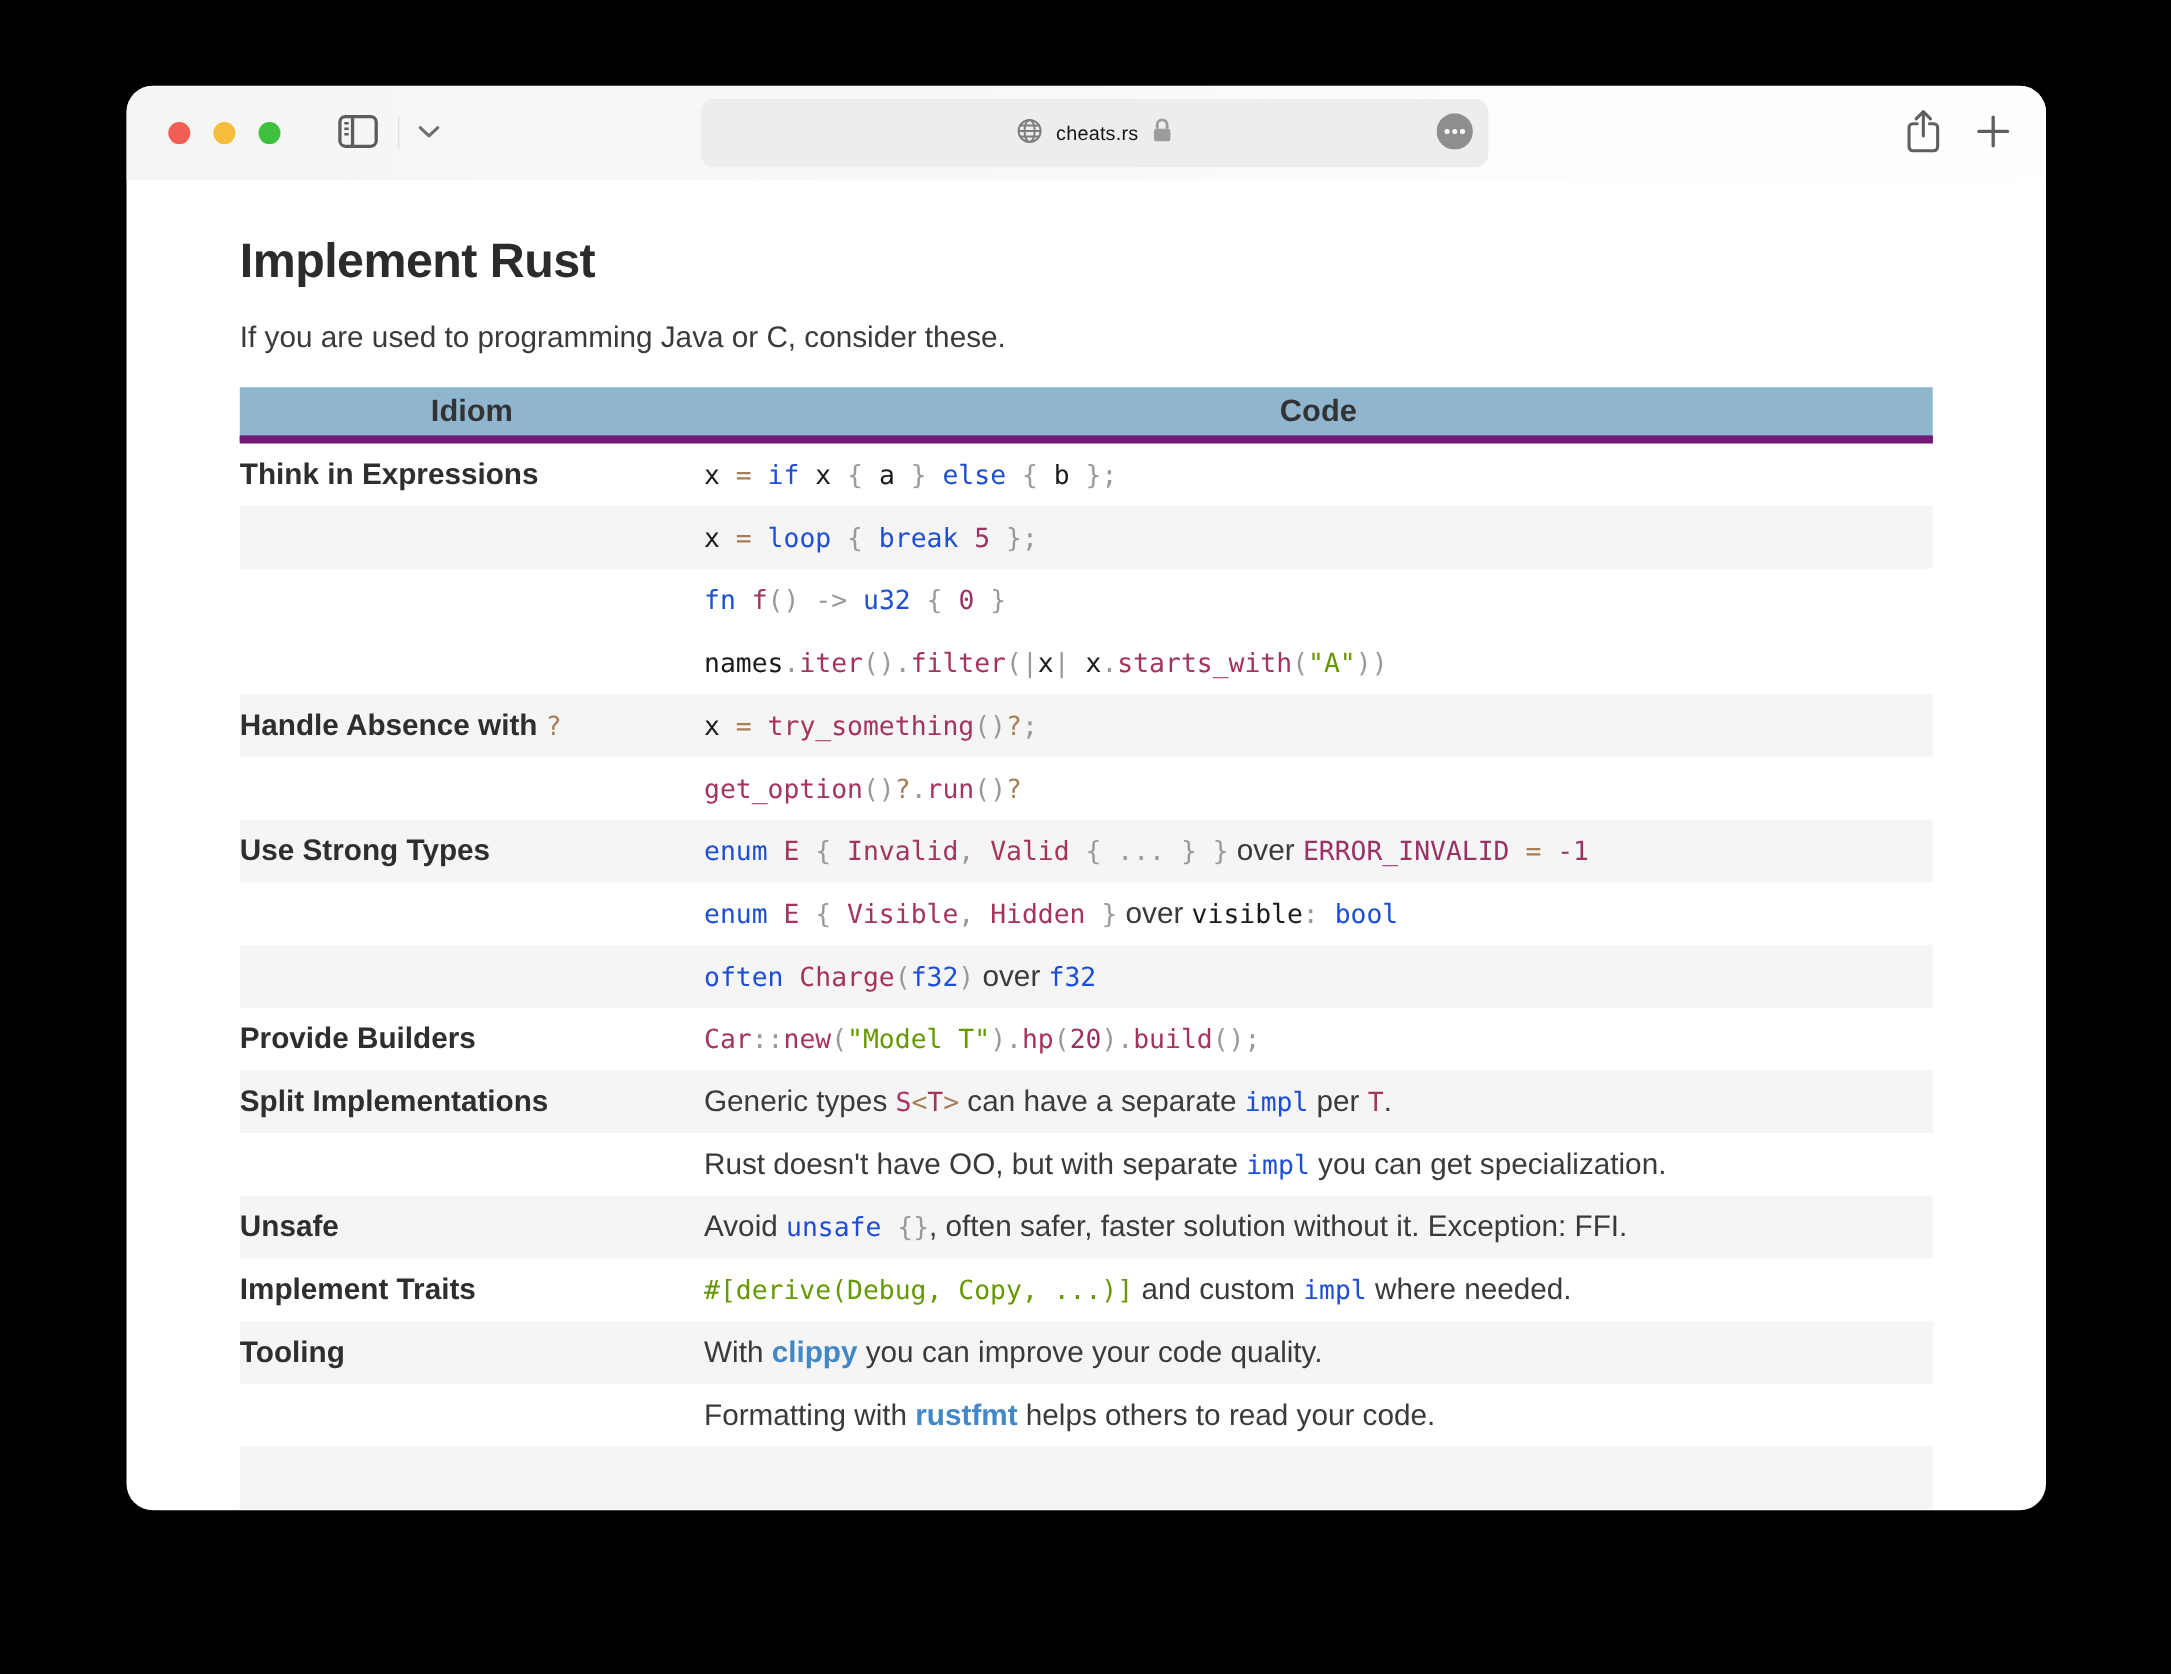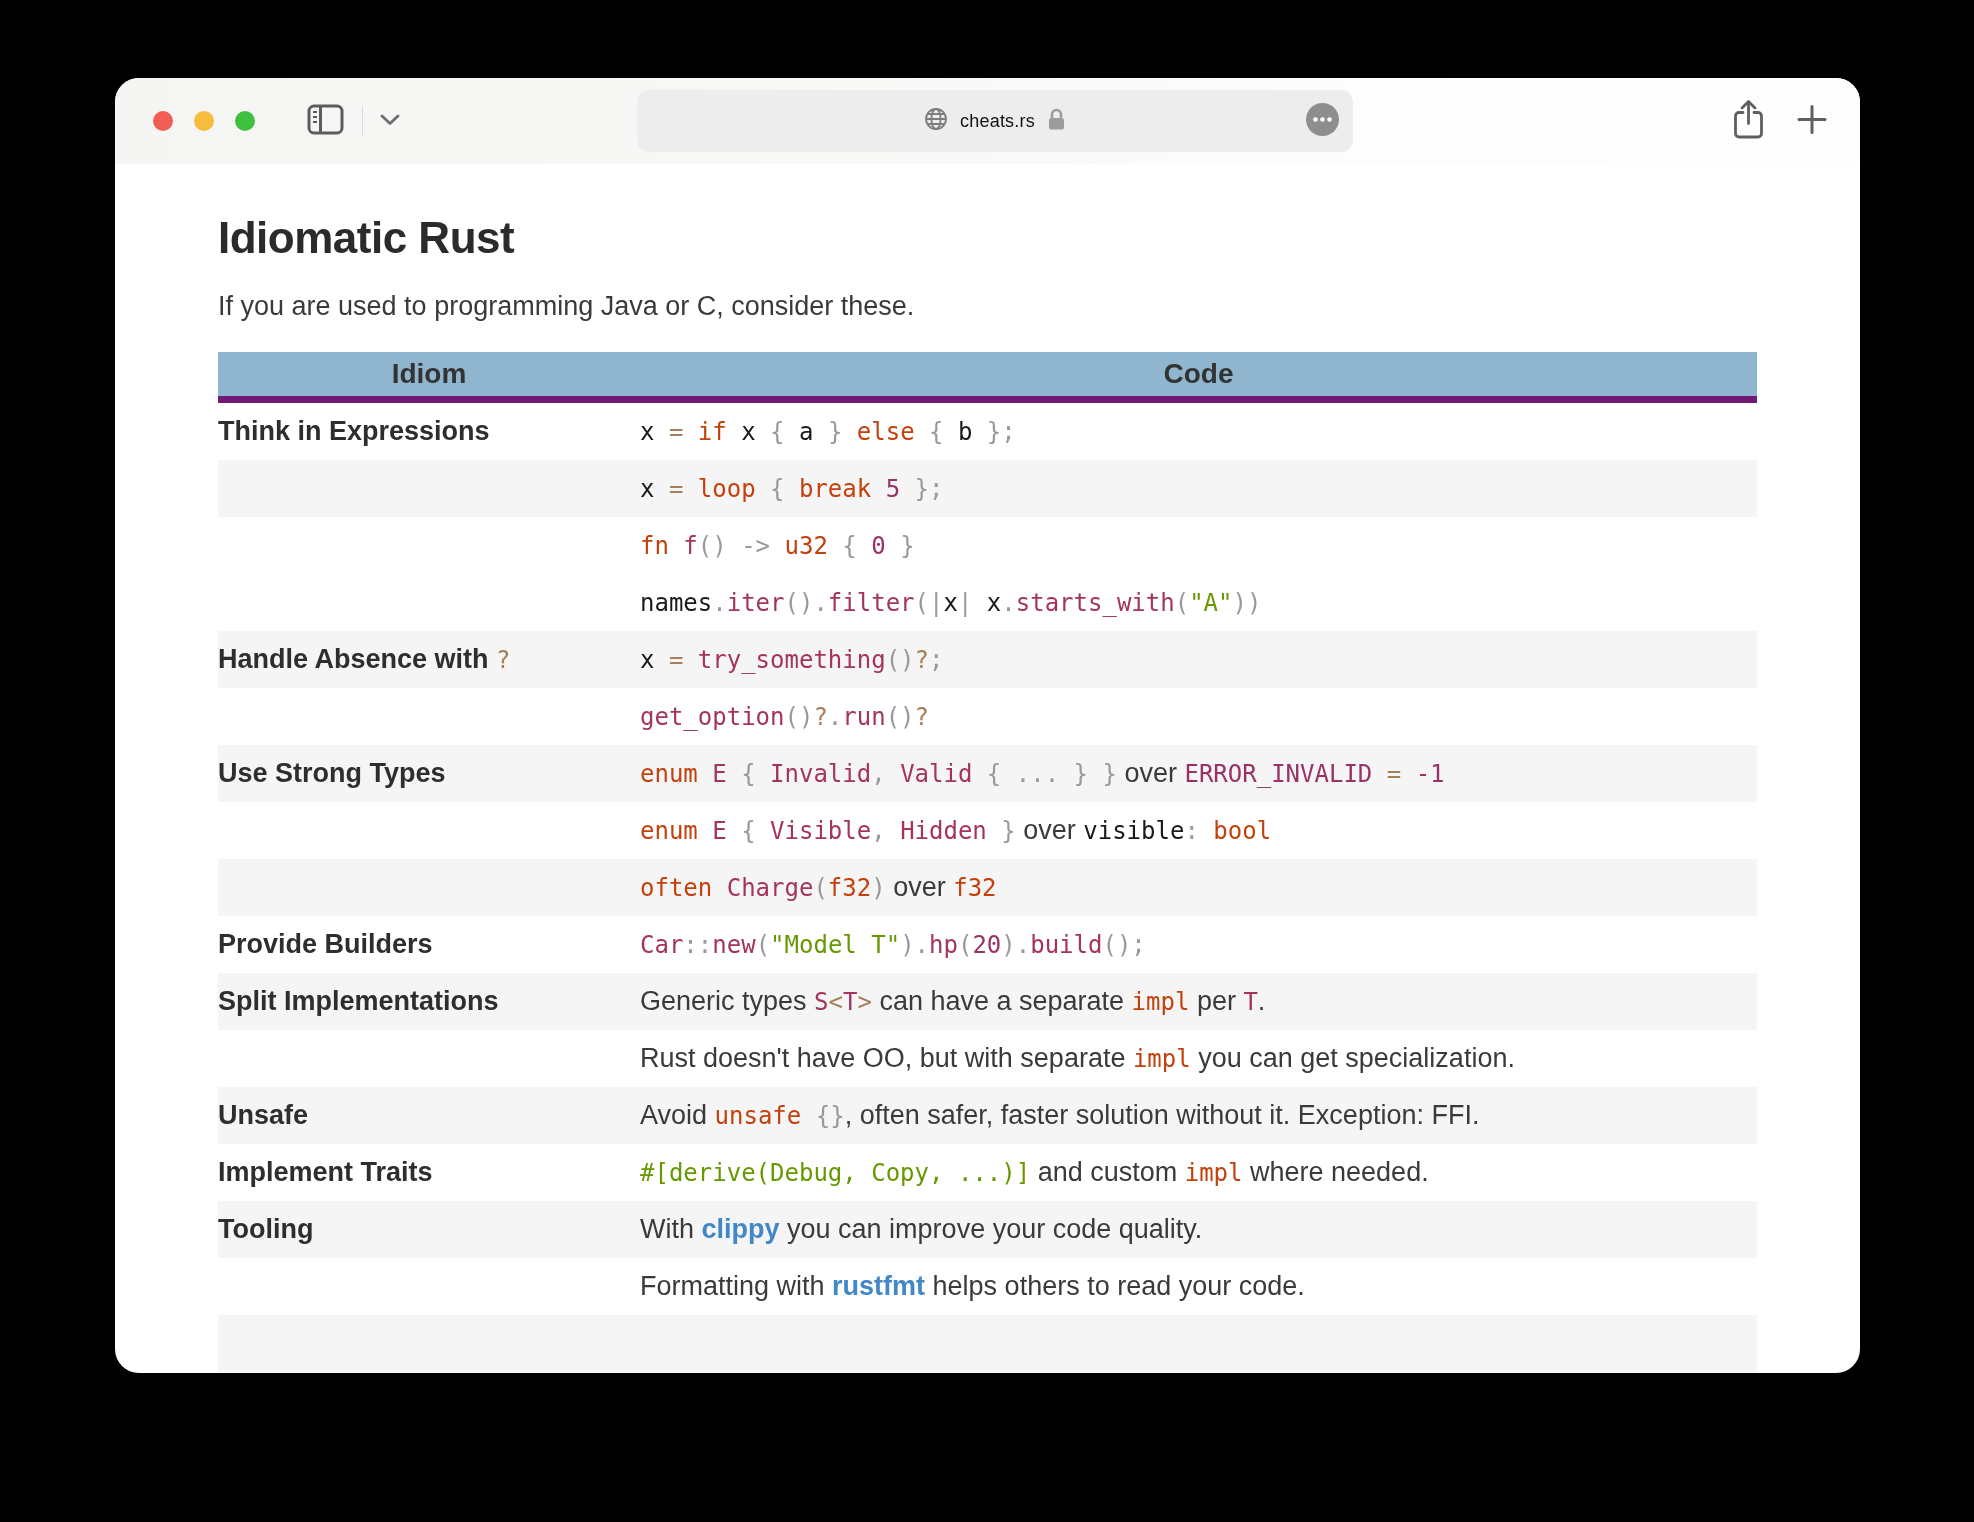--- a/index.html
+++ b/index.html
@@ -44,21 +44,21 @@
   tr.alt { background:#f5f5f5; }
 
   
   .tk { white-space:pre; }
   .tk-t { font-family:"Liberation Sans", sans-serif; font-size:27px; color:#3a3a3a; }
   .tk-b { font-family:"Liberation Sans", sans-serif; font-size:27px; font-weight:bold; color:#2e2e2e; }
   .tk-a { font-family:"Liberation Sans", sans-serif; font-size:27px; font-weight:bold;
           color:#4287c7; text-decoration:none; }
   .tk-c,.tk-k,.tk-f,.tk-n,.tk-s,.tk-o,.tk-p { font-family:"DejaVu Sans Mono", monospace; font-size:24px; }
   .tk-c { color:#1a1a1a; }
-  .tk-k { color:#c2410c; }
+  .tk-k { color:#1d4ed8; }
   .tk-f { color:#a4345e; }
   .tk-n { color:#993366; }
   .tk-s { color:#669900; }
   .tk-o { color:#a67f59; }
   .tk-p { color:#999999; }
 </style>
 </head>
 <body>
 
 <div class="stage">
@@ -133,21 +133,21 @@
         <span>
           <svg width="32" height="32" viewBox="0 0 32 32" fill="none">
             <line x1="16" y1="3" x2="16" y2="29" stroke="#5f5f5f" stroke-width="3" stroke-linecap="round"></line>
             <line x1="3" y1="16" x2="29" y2="16" stroke="#5f5f5f" stroke-width="3" stroke-linecap="round"></line>
           </svg>
         </span>
       </button>
     </div>
 
     <div class="content">
-      <h1 class="page-title">Idiomatic Rust</h1>
+      <h1 class="page-title">Implement Rust</h1>
       <p class="intro">If you are used to programming Java or C, consider these.</p>
 
       <table class="idioms">
         <colgroup>
             <col class="c1">
             <col class="c2">
           </colgroup>
         <thead>
           <tr>
             <th>Idiom</th>

